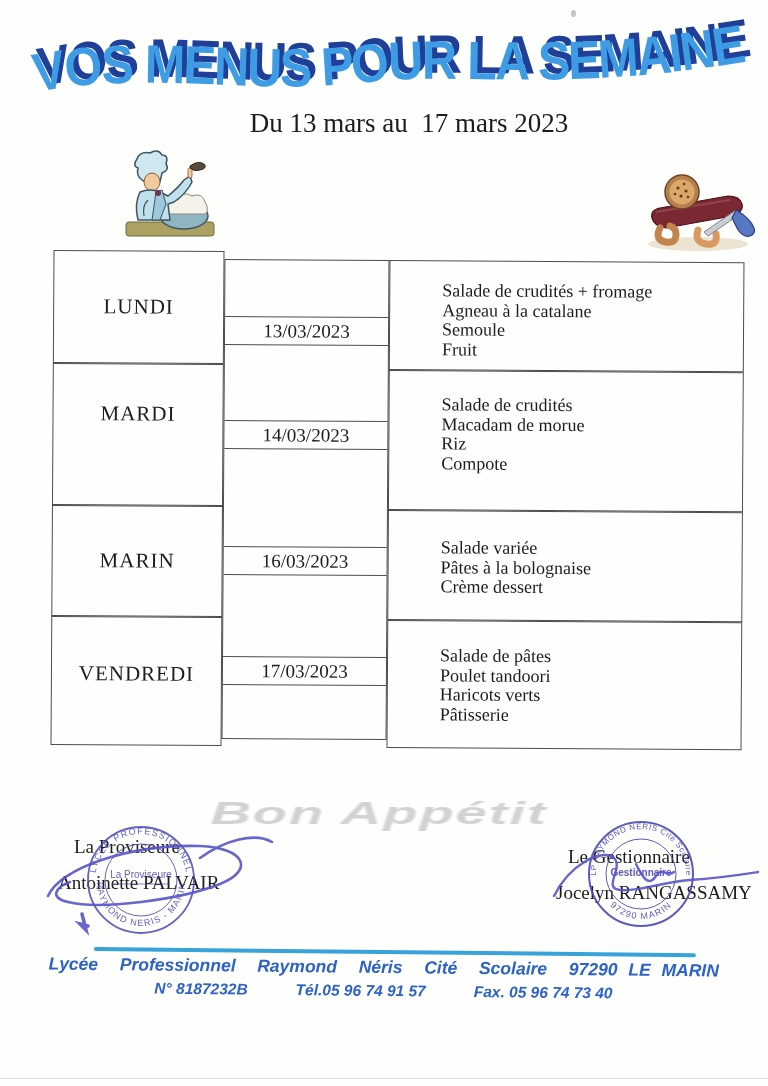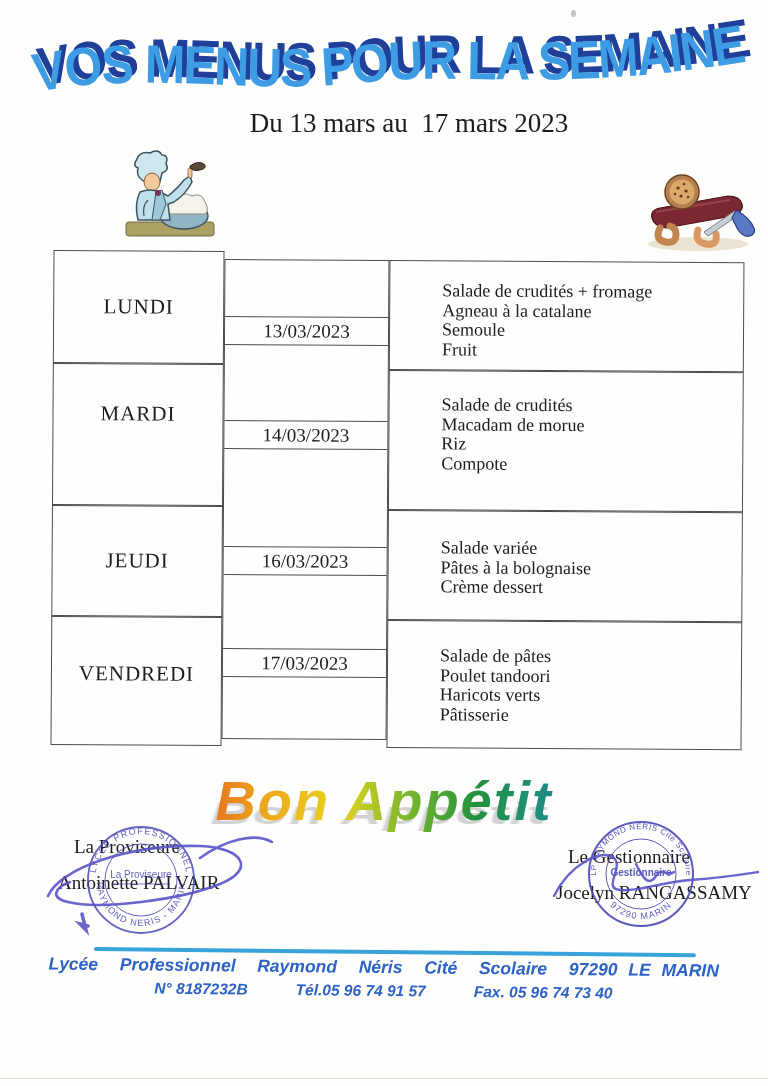--- a/index.html
+++ b/index.html
@@ -115,37 +115,37 @@
 
   <div class="menu-table">
 
     <div class="cell day-cell" style="top:250px;height:113px;">
       <span>LUNDI</span>
     </div>
     <div class="cell day-cell" style="top:363px;height:142px;">
       <span style="margin-top:-42px;text-align:right;">MARDI</span>
     </div>
     <div class="cell day-cell" style="top:505px;height:111px;">
-      <span>JEUDI</span>
+      <span>MARIN</span>
     </div>
     <div class="cell day-cell" style="top:616px;height:129px;">
       <span style="margin-top:-14px;">VENDREDI</span>
     </div>
 
     <div class="cell mid-col" style="top:258px;height:480px;">
       <div class="date-cell" style="top:56px;">
           <span>13/03/2023</span>
         </div>
       <div class="date-cell" style="top:160px;">
           <span>14/03/2023</span>
         </div>
       <div class="date-cell" style="top:286px;justify-content:center;">
           <span>16/03/2023</span>
         </div>
-      <div class="date-cell" style="top:388px;text-align:center;">
+      <div class="date-cell" style="top:396px;text-align:center;">
           <span>17/03/2023</span>
         </div>
     </div>
 
     <div class="cell menu-cell" style="top:258px;height:110px;padding-top:20px;">
       <div class="menu-line">Salade de crudités + fromage</div>
       <div class="menu-line">Agneau à la catalane</div>
       <div class="menu-line">Semoule</div>
       <div class="menu-line">Fruit</div>
     </div>
@@ -162,21 +162,20 @@
     </div>
     <div class="cell menu-cell" style="top:618px;height:128px;padding-top:25px;">
       <div class="menu-line">Salade de pâtes</div>
       <div class="menu-line">Poulet tandoori</div>
       <div class="menu-line">Haricots verts</div>
       <div class="menu-line">Pâtisserie</div>
     </div>
   </div>
 
   <div class="bon-appetit-echo">Bon Appétit</div>
-  <div class="bon-appetit">Bon Appétit</div>
 
   <div class="sig-label" style="left:74px;top:836px;">La Proviseure</div>
   <div class="sig-label" style="left:58px;top:872px;text-align:center;">Antoinette PALVAIR</div>
   <svg class="sig-svg" style="left:40px;top:818px;" width="260" height="125" viewBox="0 0 260 125">
     <defs>
       <path id="l-top" d="M 55,62 A 46,46 0 1 1 147,62"></path>
       <path id="l-bot" d="M 57,64 A 44,44 0 0 0 145,64"></path>
     </defs>
     <g opacity="0.85">
       <circle cx="101" cy="62" r="53" fill="none" stroke="#4a48b6" stroke-width="1.8"></circle>

